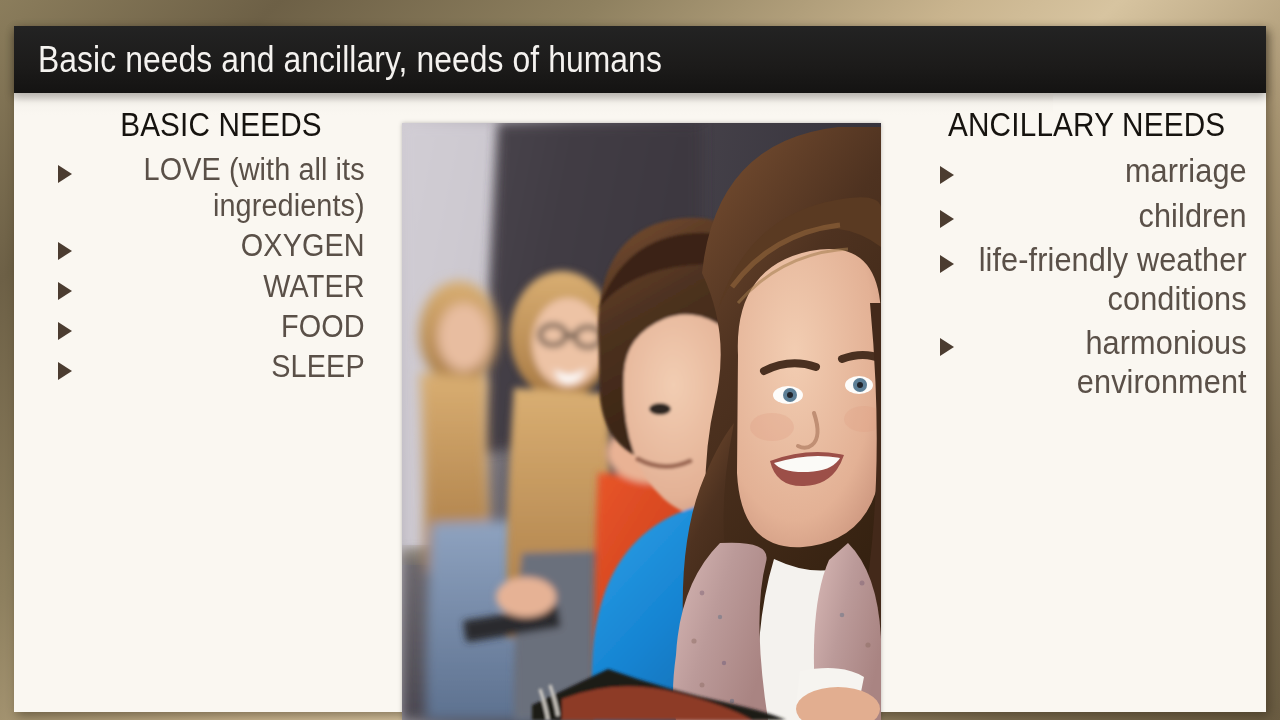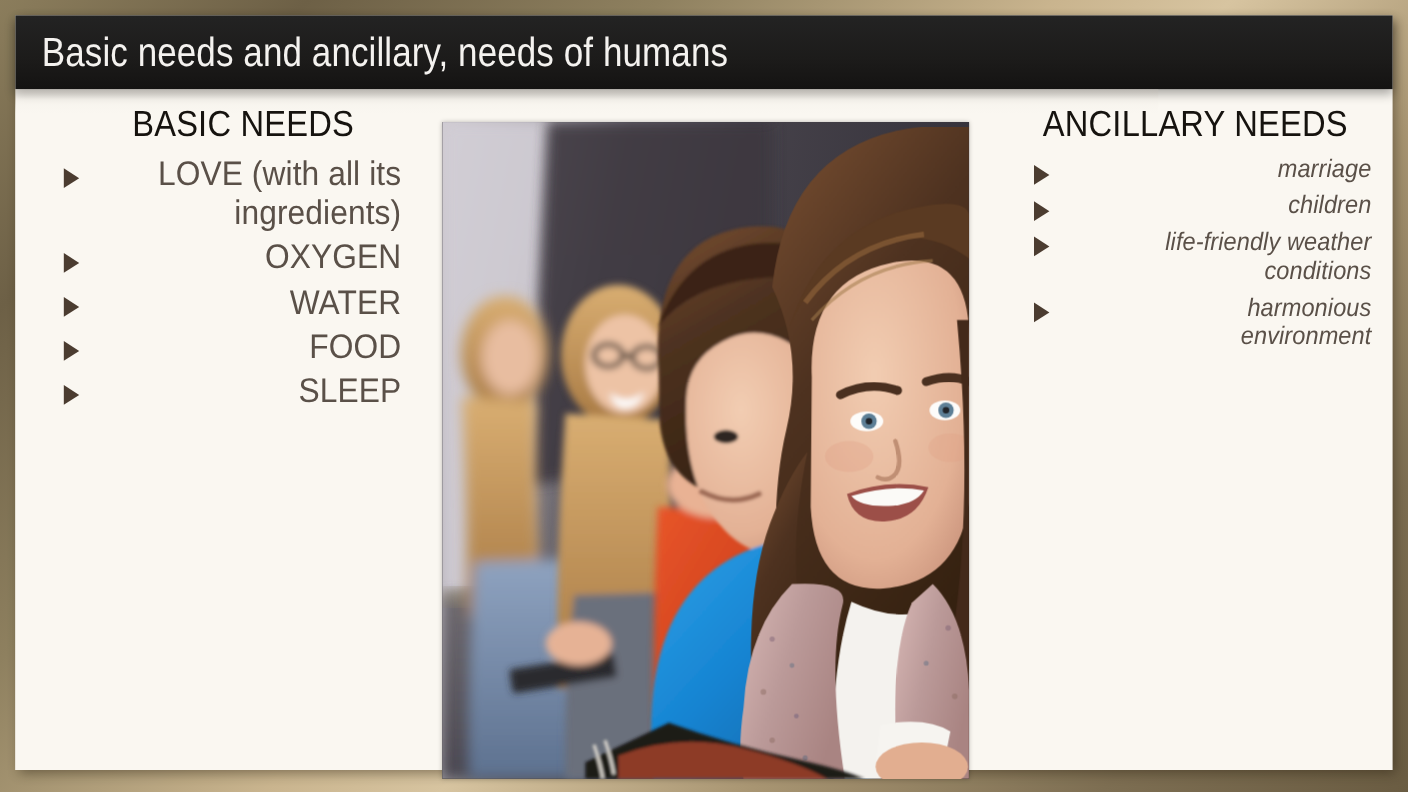--- a/index.html
+++ b/index.html
@@ -25,21 +25,21 @@
         #d7c4a0 56%,
         #a89572 70%,
         #7d6e52 86%,
         #6a5c42 100%);
   }
 
   
   #slide-card {
     position: absolute;
     left: 14px;
-    top: 14px;
+    top: 26px;
     width: 1252px;
     height: 686px;
     background: #faf7f1;
     box-shadow: 3px 4px 10px rgba(40,30,15,0.45);
   }
 
   
   #title-bar {
     position: absolute;
     left: 0px;
@@ -117,21 +117,21 @@
     padding-left: 26px;
     margin: 0 0 2px 0;
     font-family: "Liberation Sans Narrow", "Liberation Sans", sans-serif;
     color: #5a5048;
     line-height: 1.17;
     letter-spacing: 0.1px;
     text-align: right;
   }
   
   #basic-list li  { font-size: 31px; margin-bottom: 4px; }
-  #ancillary-list li { font-size: 23px; margin-bottom: 6px; font-style: italic; }
+  #ancillary-list li { font-size: 33px; margin-bottom: 6px; }
 
   ul.needs-list li .bullet-tri {
     position: absolute;
     left: 2px;
     top: 0.42em;
     width: 0;
     height: 0;
     border-top: 9px solid transparent;
     border-bottom: 9px solid transparent;
     border-left: 14px solid #4b3c30;

